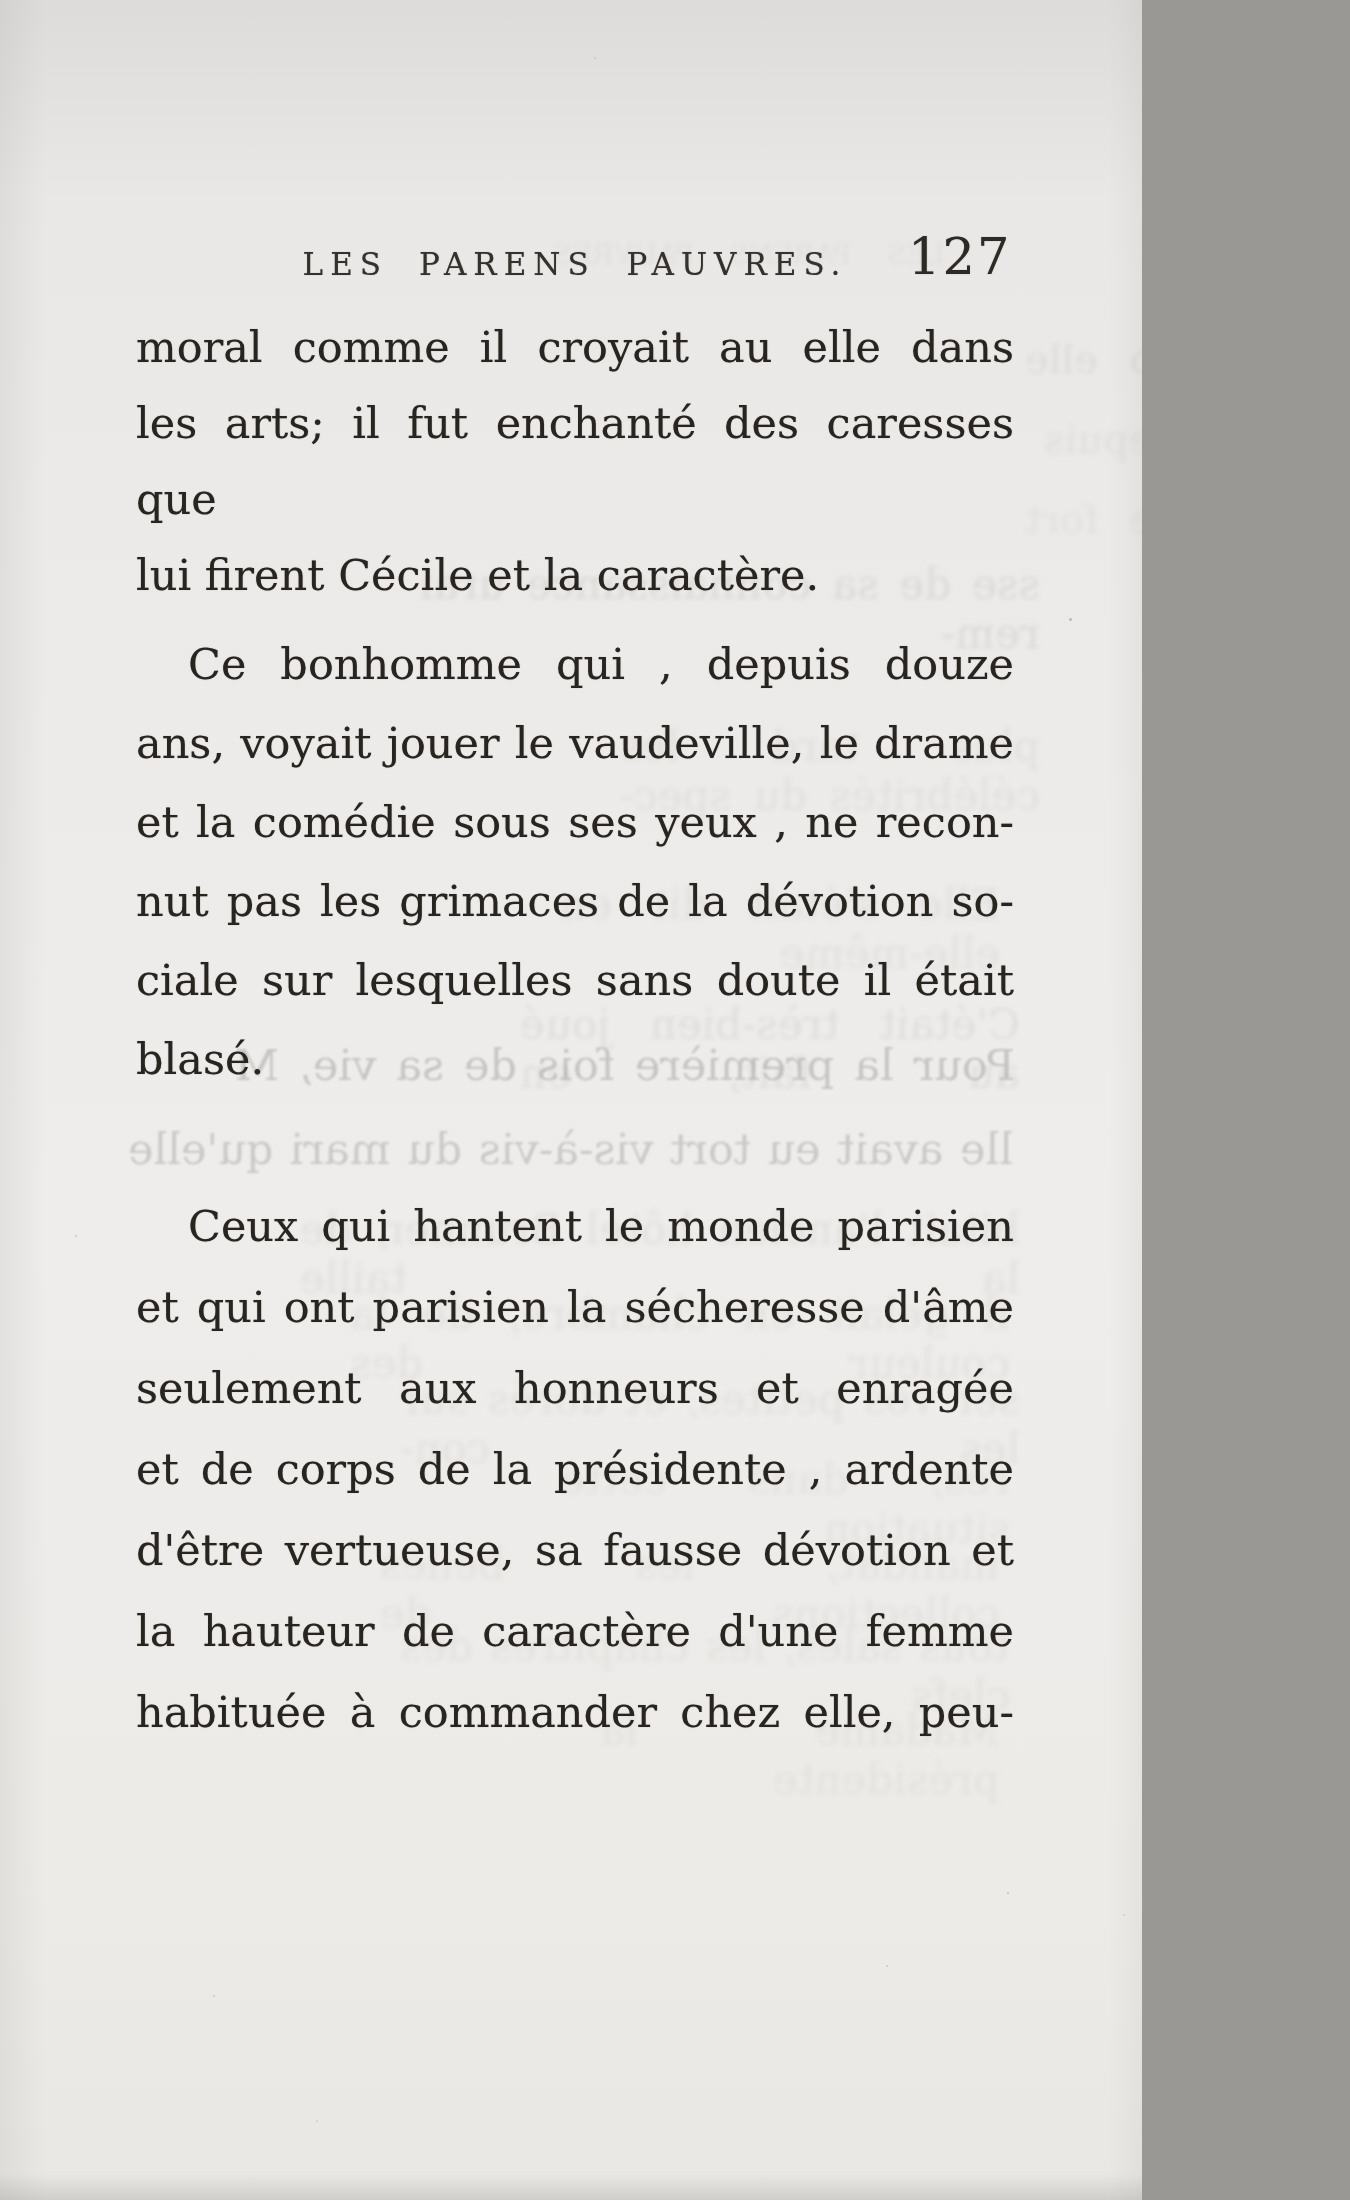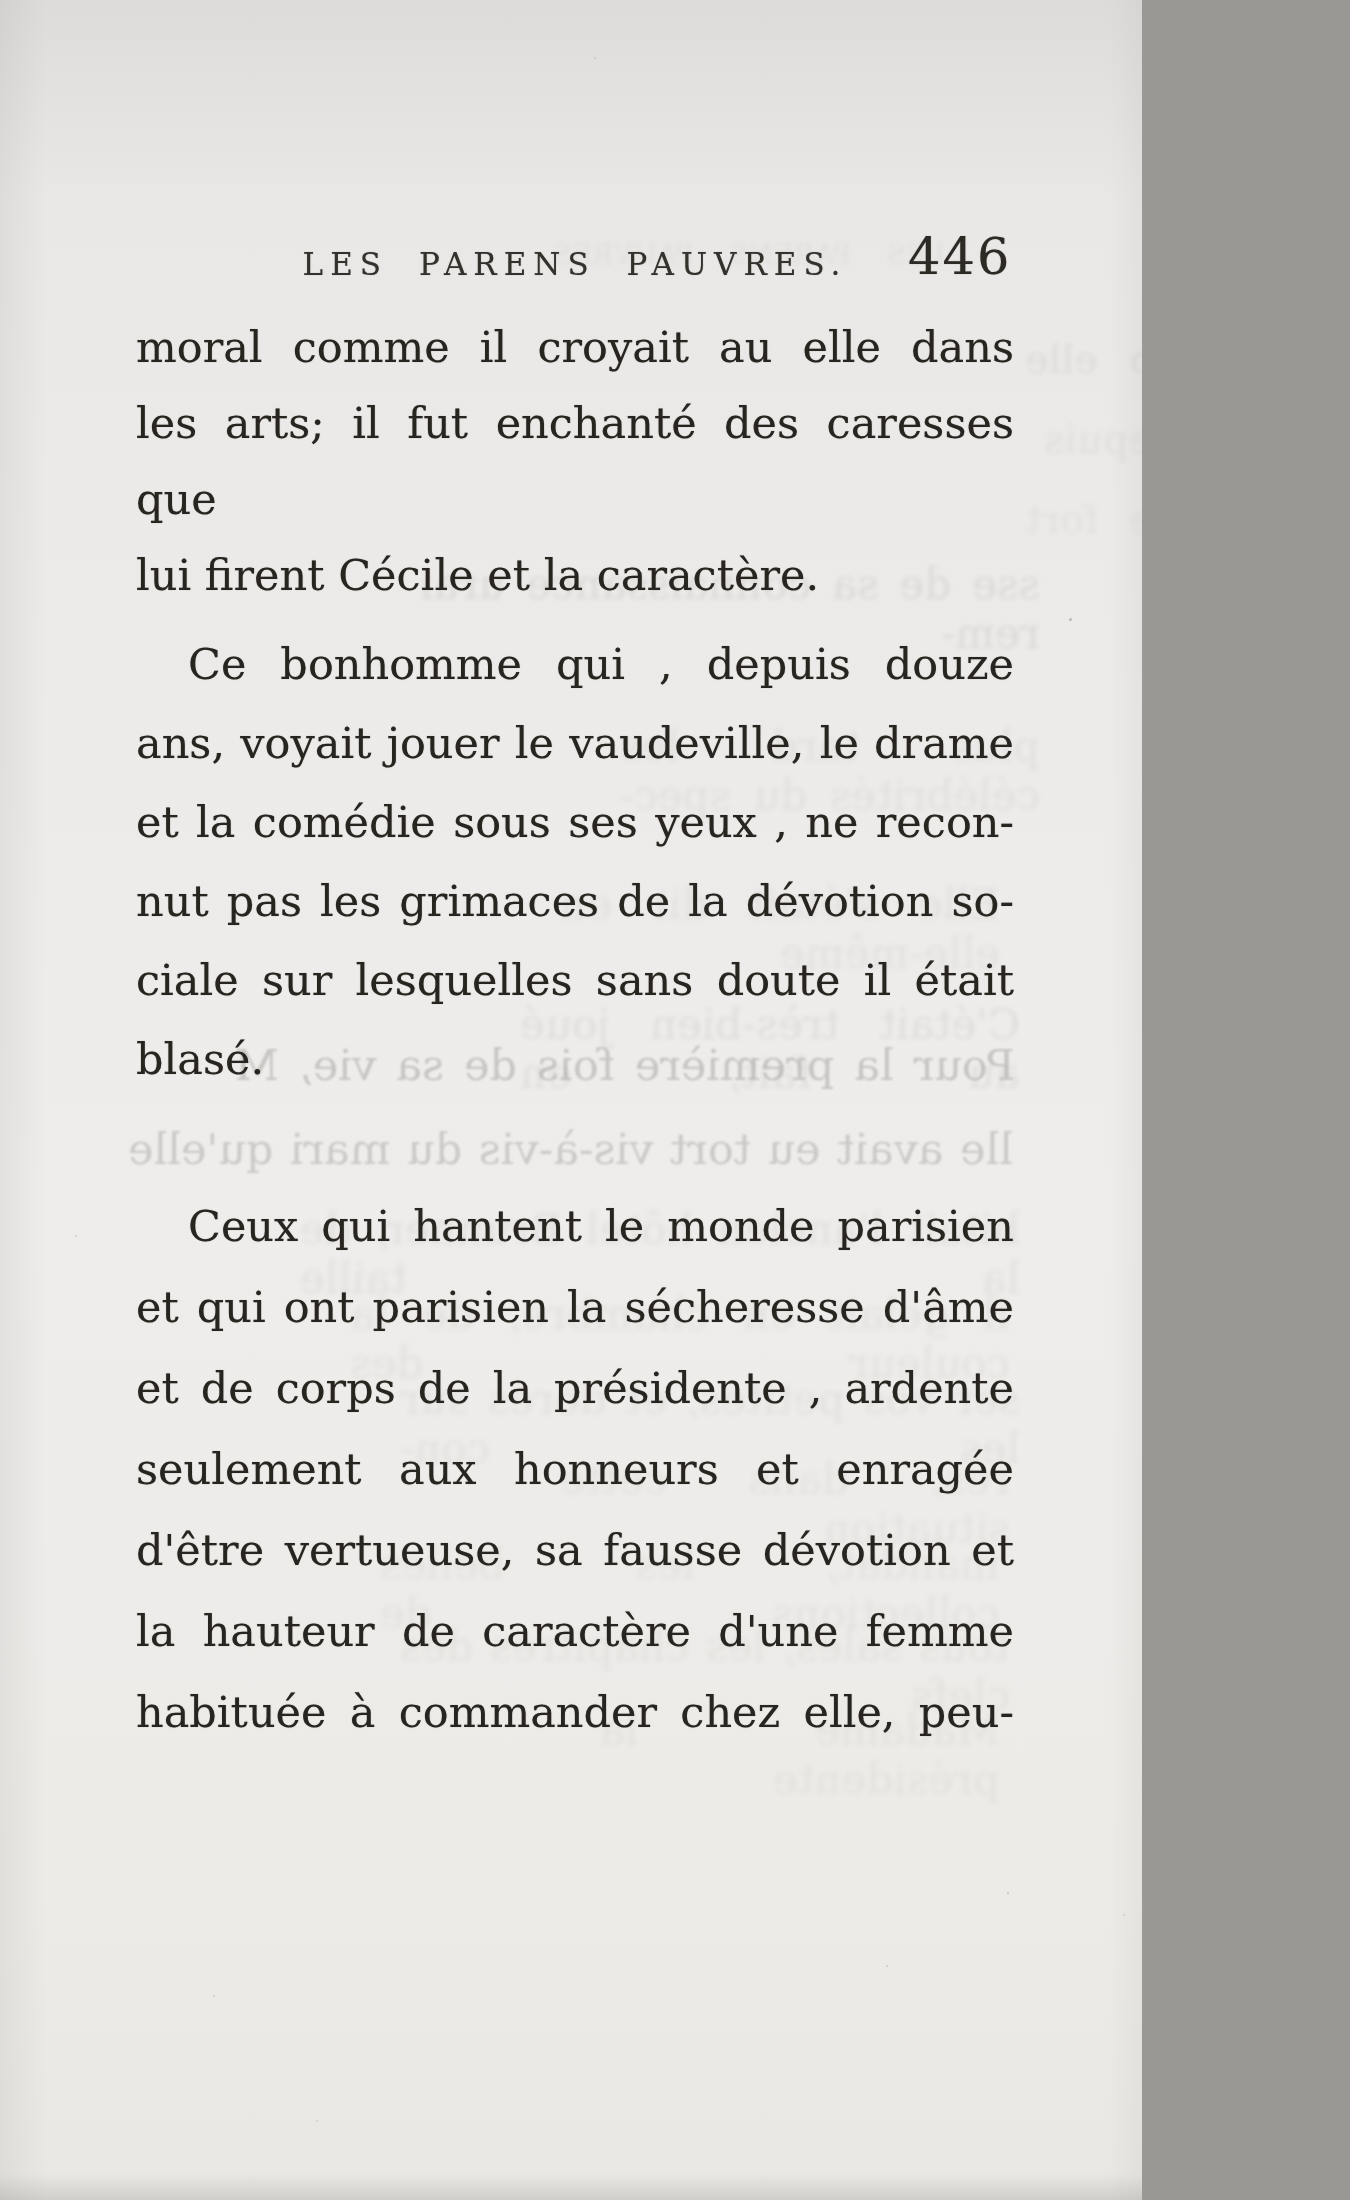--- a/index.html
+++ b/index.html
@@ -51,21 +51,21 @@
     text-align:justify;text-align-last:justify;
     color:#6e6c68;
   }
   .speck{position:absolute;border-radius:50%;background:#55524c;pointer-events:none;}
 </style>
 </head>
 <body>
 
 <div class="page">
   <div class="running-title">LES PARENS PAUVRES.</div>
-  <div class="page-number">446</div>
+  <div class="page-number">127</div>
 
   <div id="ghost-layer">
       <div class="ghost" style="left: 545px; top: 238px; width: 400px; font-size: 28px; opacity: 0.07; filter: blur(2.2px);">LES PARENS PAUVRES.</div>
       <div class="ghost" style="left: 1025px; top: 336px; width: 130px; font-size: 40px; opacity: 0.1; filter: blur(2.2px);">b elle</div>
       <div class="ghost" style="left: 1028px; top: 416px; width: 150px; font-size: 40px; opacity: 0.09; filter: blur(2.4px);">depuis</div>
       <div class="ghost" style="left: 1025px; top: 496px; width: 140px; font-size: 40px; opacity: 0.08; filter: blur(2.4px);">le fort</div>
       <div class="ghost" style="left: 420px; top: 560px; width: 620px; font-size: 42px; opacity: 0.13; filter: blur(2px);">sse de sa connaissance urai rem-</div>
       <div class="ghost" style="left: 620px; top: 722px; width: 420px; font-size: 42px; opacity: 0.09; filter: blur(2.5px);">plus tard les célébrités du spec-</div>
       <div class="ghost" style="left: 560px; top: 880px; width: 440px; font-size: 42px; opacity: 0.09; filter: blur(2.5px);">Elle s'était dit en elle-même</div>
       <div class="ghost" style="left: 520px; top: 1000px; width: 500px; font-size: 42px; opacity: 0.11; filter: blur(2.2px);">C'était très-bien joué au fait, en</div>
@@ -89,22 +89,22 @@
         <div class="line firstline-indent">Ce bonhomme qui , depuis douze</div>
         <div class="line">ans, voyait jouer le vaudeville, le drame</div>
         <div class="line">et la comédie sous ses yeux , ne recon-</div>
         <div class="line">nut pas les grimaces de la dévotion so-</div>
         <div class="line">ciale sur lesquelles sans doute il était</div>
         <div class="line lastline">blasé.</div>
       </div>
       <div class="para p3">
         <div class="line firstline-indent">Ceux qui hantent le monde parisien</div>
         <div class="line">et qui ont parisien la sécheresse d'âme</div>
+        <div class="line">seulement aux honneurs et enragée</div>
         <div class="line">et de corps de la présidente , ardente</div>
-        <div class="line">seulement aux honneurs et enragée</div>
         <div class="line">d'être vertueuse, sa fausse dévotion et</div>
         <div class="line">la hauteur de caractère d'une femme</div>
         <div class="line">habituée à commander chez elle, peu-</div>
       </div>
     </div>
   <div id="speck-layer">
       <div class="speck" style="left: 594px; top: 57px; width: 2px; height: 2px; opacity: 0.18;"></div>
       <div class="speck" style="left: 1162px; top: 32px; width: 2px; height: 2px; opacity: 0.22;"></div>
       <div class="speck" style="left: 1069px; top: 618px; width: 3px; height: 3px; opacity: 0.32;"></div>
       <div class="speck" style="left: 1210px; top: 840px; width: 2px; height: 2px; opacity: 0.18;"></div>

